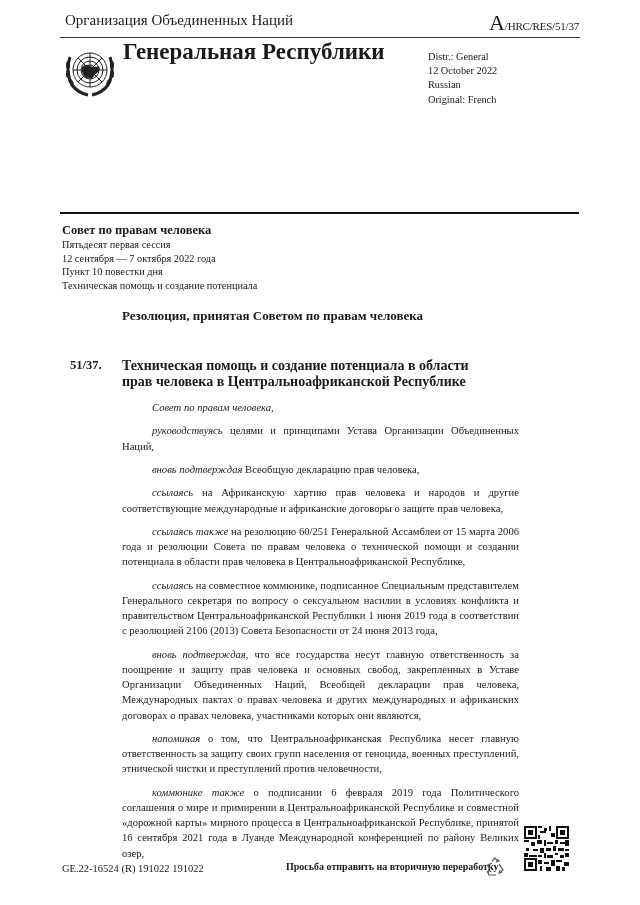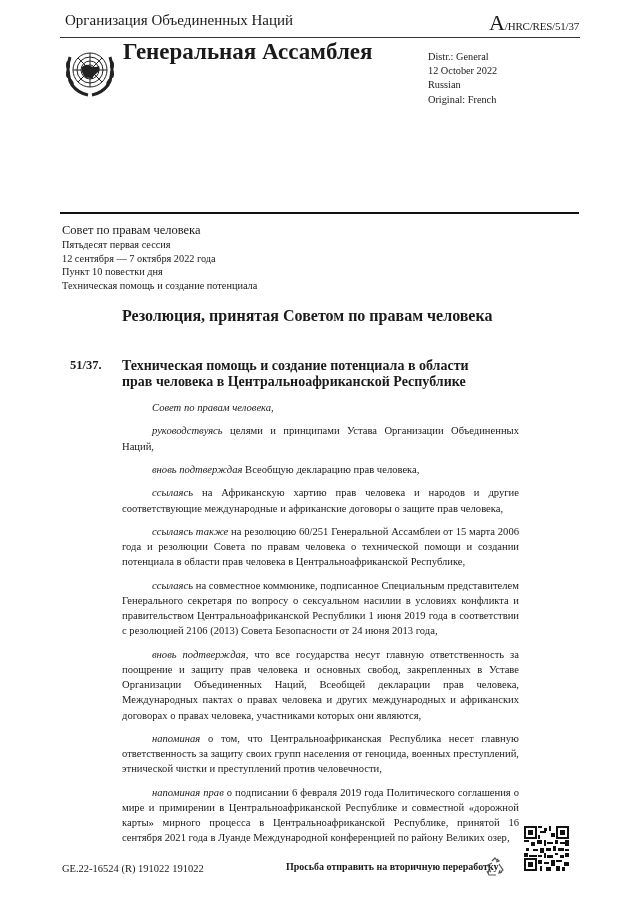--- a/index.html
+++ b/index.html
@@ -14,24 +14,24 @@
     .rule-top { left: 60px; top: 37px; width: 520px; height: 1px; background: #333; }
 
     .logo { left: 62px; top: 43px; width: 56px; height: 56px; }
     .ga-title { left: 123px; top: 39px; font-size: 23px; font-weight: bold; white-space: nowrap; }
 
     .distr { left: 428px; top: 50px; font-size: 10.3px; line-height: 14.2px; }
 
     .rule-thick { left: 60px; top: 212px; width: 519px; height: 2px; background: #111; }
 
     .session { left: 62px; top: 223px; font-size: 10.3px; line-height: 13.6px; }
-    .session .council { font-size: 12.5px; font-weight: normal; line-height: 15px; }
+    .session .council { font-size: 12.5px; font-weight: bold; line-height: 15px; }
     .session .b { font-weight: normal; }
 
-    .res-heading { left: 122px; top: 307px; font-size: 16px; font-weight: bold; line-height: 17px; white-space: nowrap; }
+    .res-heading { left: 122px; top: 307px; font-size: 13px; font-weight: bold; line-height: 17px; white-space: nowrap; }
 
     .res-num { left: 70px; top: 358px; font-size: 12.5px; font-weight: bold; }
     .res-title { left: 122px; top: 358px; font-size: 14px; font-weight: bold; line-height: 15.5px; width: 380px; }
 
     .body-text { left: 122px; top: 400px; width: 397px; font-size: 10.6px; line-height: 15.2px; }
     .para { text-align: justify; text-indent: 30px; margin-bottom: 8.2px; }
     .para i { font-style: italic; }
 
     .footer-code { left: 62px; top: 863px; font-size: 10.5px; white-space: nowrap; }
     .recycle-text { left: 286px; top: 861px; font-size: 10px; font-weight: bold; white-space: nowrap; }
@@ -63,21 +63,21 @@
     <g fill="#222">
       <ellipse cx="6" cy="22" rx="2" ry="4"></ellipse>
       <ellipse cx="6" cy="31" rx="2" ry="4"></ellipse>
       <ellipse cx="9" cy="39" rx="2" ry="4" transform="rotate(-30 9 39)"></ellipse>
       <ellipse cx="50" cy="22" rx="2" ry="4"></ellipse>
       <ellipse cx="50" cy="31" rx="2" ry="4"></ellipse>
       <ellipse cx="47" cy="39" rx="2" ry="4" transform="rotate(30 47 39)"></ellipse>
     </g>
   </svg>
 </div>
-<div class="abs ga-title">Генеральная Ассамблея</div>
+<div class="abs ga-title">Генеральная Республики</div>
 
 <div class="abs distr">
   <div>Distr.: General</div>
   <div>12 October 2022</div>
   <div>Russian</div>
   <div>Original: French</div>
 </div>
 
 <div class="abs rule-thick"></div>
 
@@ -98,21 +98,21 @@
 
 <div class="abs body-text">
   <p class="para"><i>Совет по правам человека,</i><span></span></p>
   <p class="para"><i>руководствуясь</i><span> целями и принципами Устава Организации Объединенных Наций,</span></p>
   <p class="para"><i>вновь подтверждая</i><span> Всеобщую декларацию прав человека,</span></p>
   <p class="para"><i>ссылаясь</i><span> на Африканскую хартию прав человека и народов и другие соответствующие международные и африканские договоры о защите прав человека,</span></p>
   <p class="para"><i>ссылаясь также</i><span> на резолюцию 60/251 Генеральной Ассамблеи от 15 марта 2006 года и резолюции Совета по правам человека о технической помощи и создании потенциала в области прав человека в Центральноафриканской Республике,</span></p>
   <p class="para"><i>ссылаясь</i><span> на совместное коммюнике, подписанное Специальным представителем Генерального секретаря по вопросу о сексуальном насилии в условиях конфликта и правительством Центральноафриканской Республики 1 июня 2019 года в соответствии с резолюцией 2106 (2013) Совета Безопасности от 24 июня 2013 года,</span></p>
   <p class="para"><i>вновь подтверждая</i><span>, что все государства несут главную ответственность за поощрение и защиту прав человека и основных свобод, закрепленных в Уставе Организации Объединенных Наций, Всеобщей декларации прав человека, Международных пактах о правах человека и других международных и африканских договорах о правах человека, участниками которых они являются,</span></p>
   <p class="para"><i>напоминая</i><span> о том, что Центральноафриканская Республика несет главную ответственность за защиту своих групп населения от геноцида, военных преступлений, этнической чистки и преступлений против человечности,</span></p>
-  <p class="para"><i>напоминая прав</i><span> о подписании 6 февраля 2019 года Политического соглашения о мире и примирении в Центральноафриканской Республике и совместной «дорожной карты» мирного процесса в Центральноафриканской Республике, принятой 16 сентября 2021 года в Луанде Международной конференцией по району Великих озер,</span></p>
+  <p class="para"><i>коммюнике также</i><span> о подписании 6 февраля 2019 года Политического соглашения о мире и примирении в Центральноафриканской Республике и совместной «дорожной карты» мирного процесса в Центральноафриканской Республике, принятой 16 сентября 2021 года в Луанде Международной конференцией по району Великих озер,</span></p>
 </div>
 
 <div class="abs footer-code">GE.22-16524 (R) 191022 191022</div>
 <div class="abs recycle-text">Просьба отправить на вторичную переработку</div>
 <div class="abs recycle-icon">
   <svg viewBox="0 0 22 22" width="22" height="22">
     <g fill="none" stroke="#555" stroke-width="1.2">
       <path d="M8 5 L11 2 L14 6"></path>
       <path d="M15 8 L19 14 L16 17"></path>
       <path d="M12 19 L5 19 L3 15"></path>

